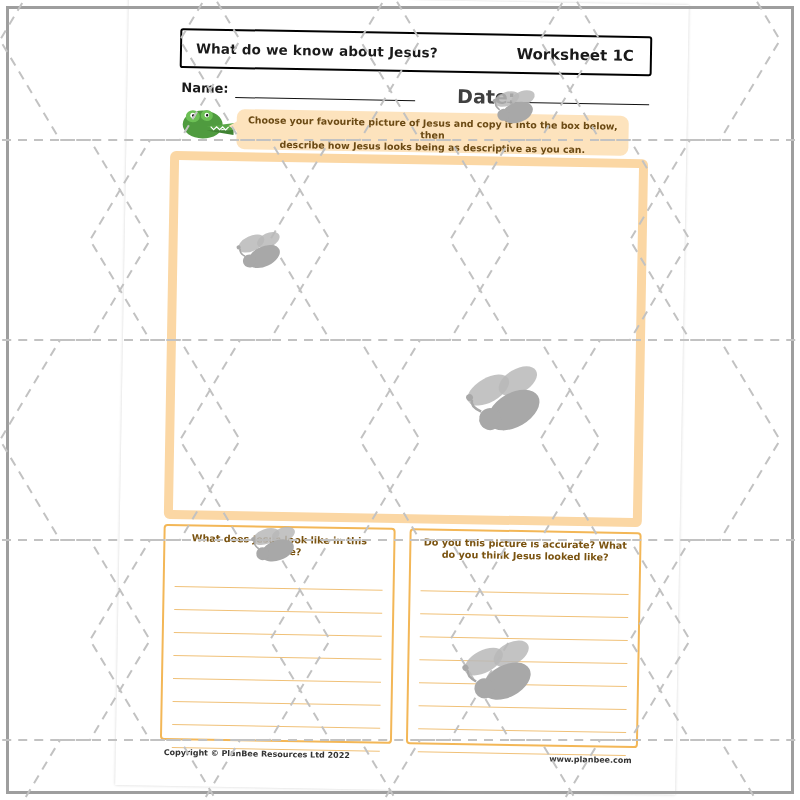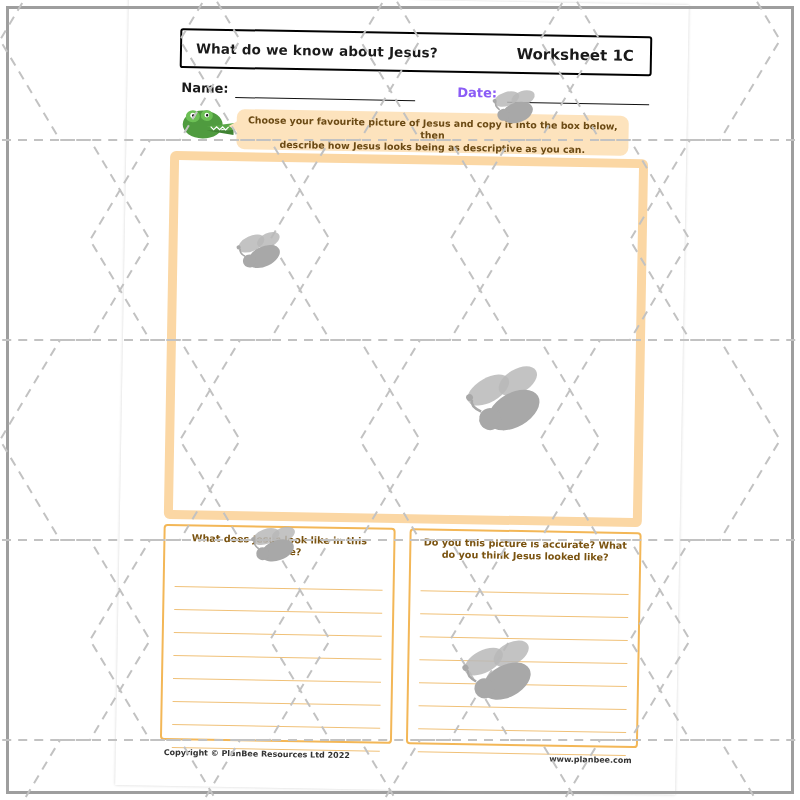--- a/index.html
+++ b/index.html
@@ -103,23 +103,23 @@
     position: absolute;
     left: 108px;
     top: 100px;
     width: 180px;
     border-bottom: 1.5px solid #111;
   }
   .date-label {
     position: absolute;
     left: 330px;
     top: 84px;
-    font-size: 13px;
-    font-weight: bold;
-    color: #8b5cf6;
+    font-size: 19px;
+    font-weight: bold;
+    color: #404040;
   }
   .date-rule {
     position: absolute;
     left: 380px;
     top: 100px;
     width: 142px;
     border-bottom: 1.5px solid #111;
   }
 
   

